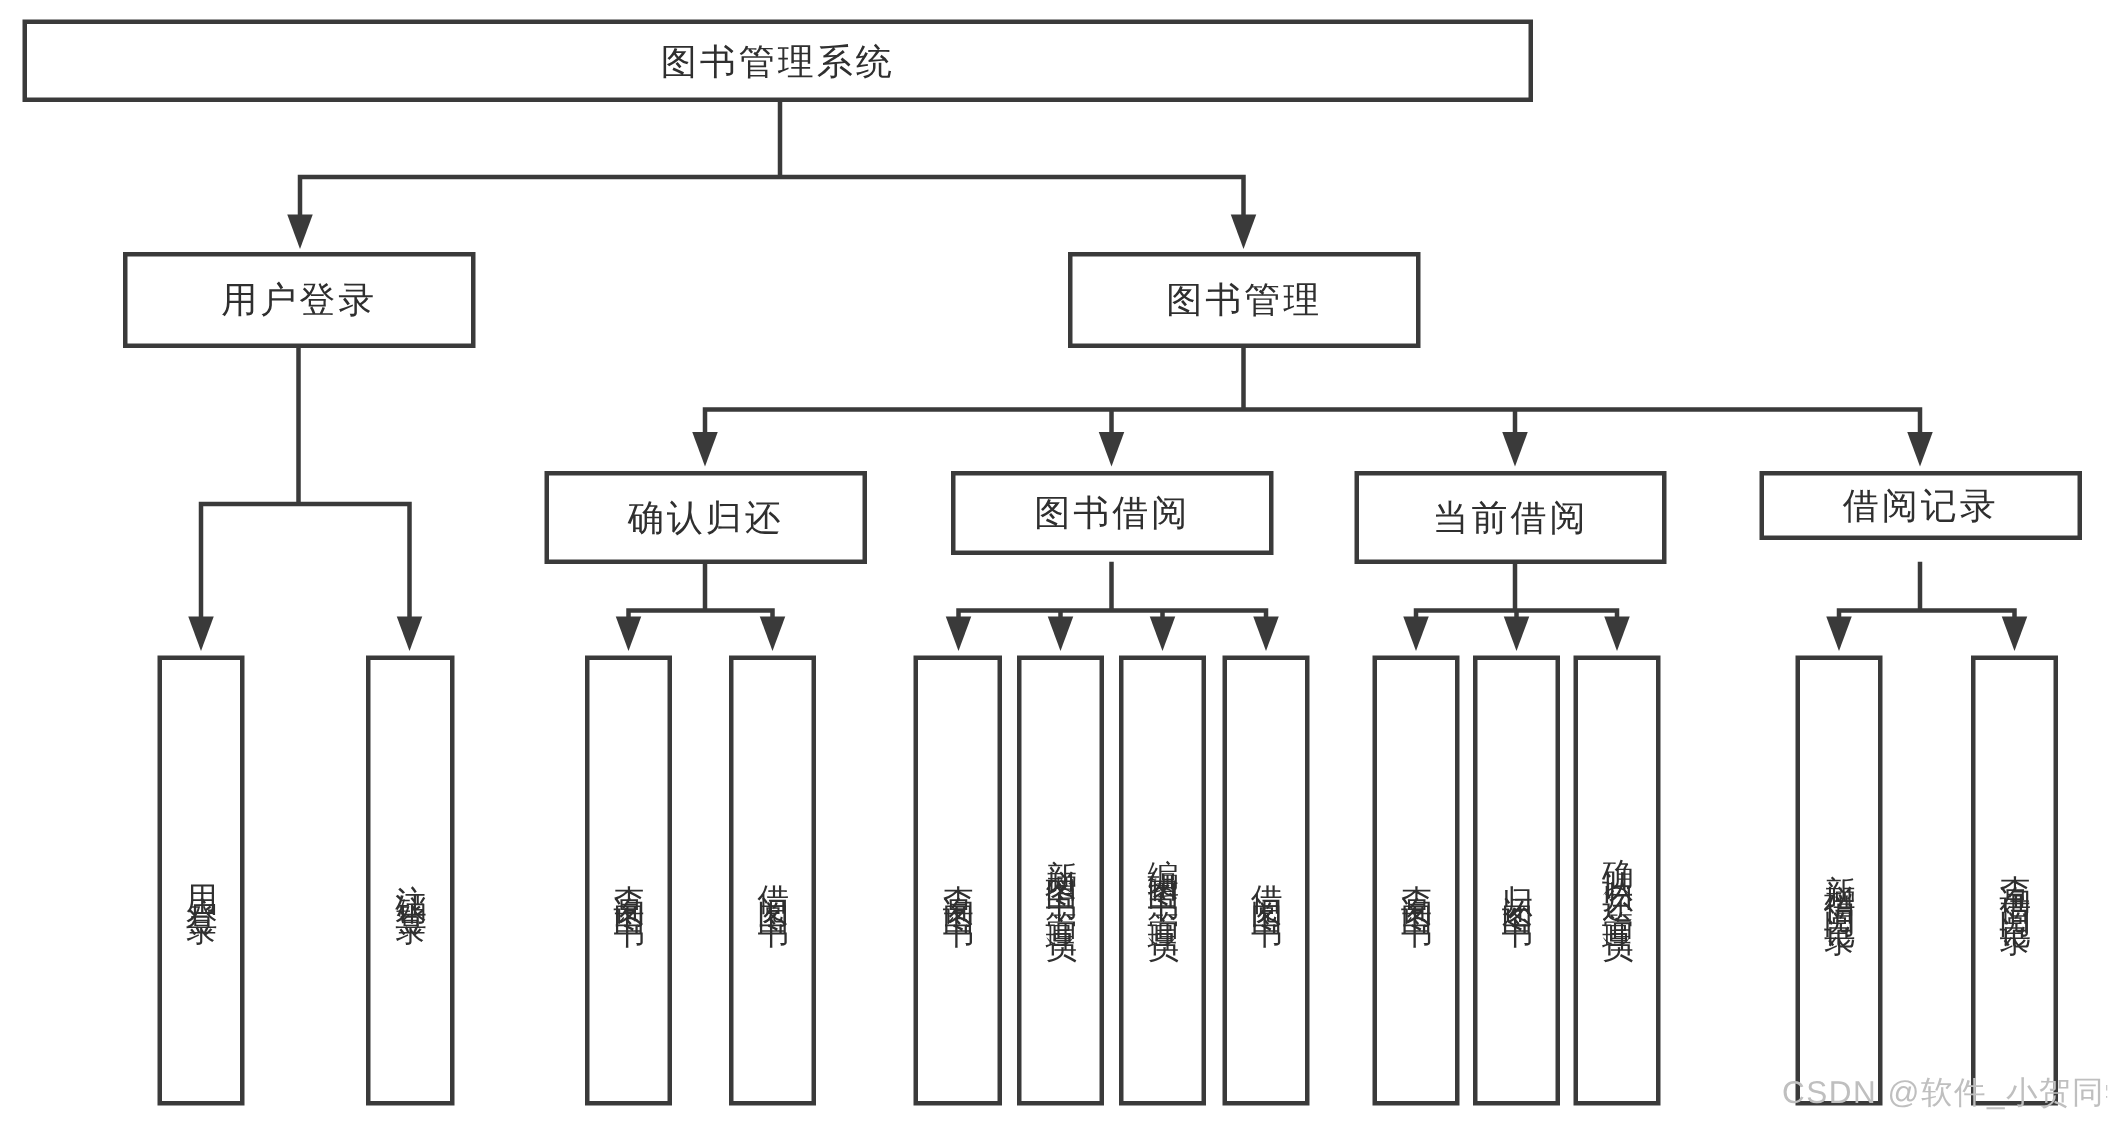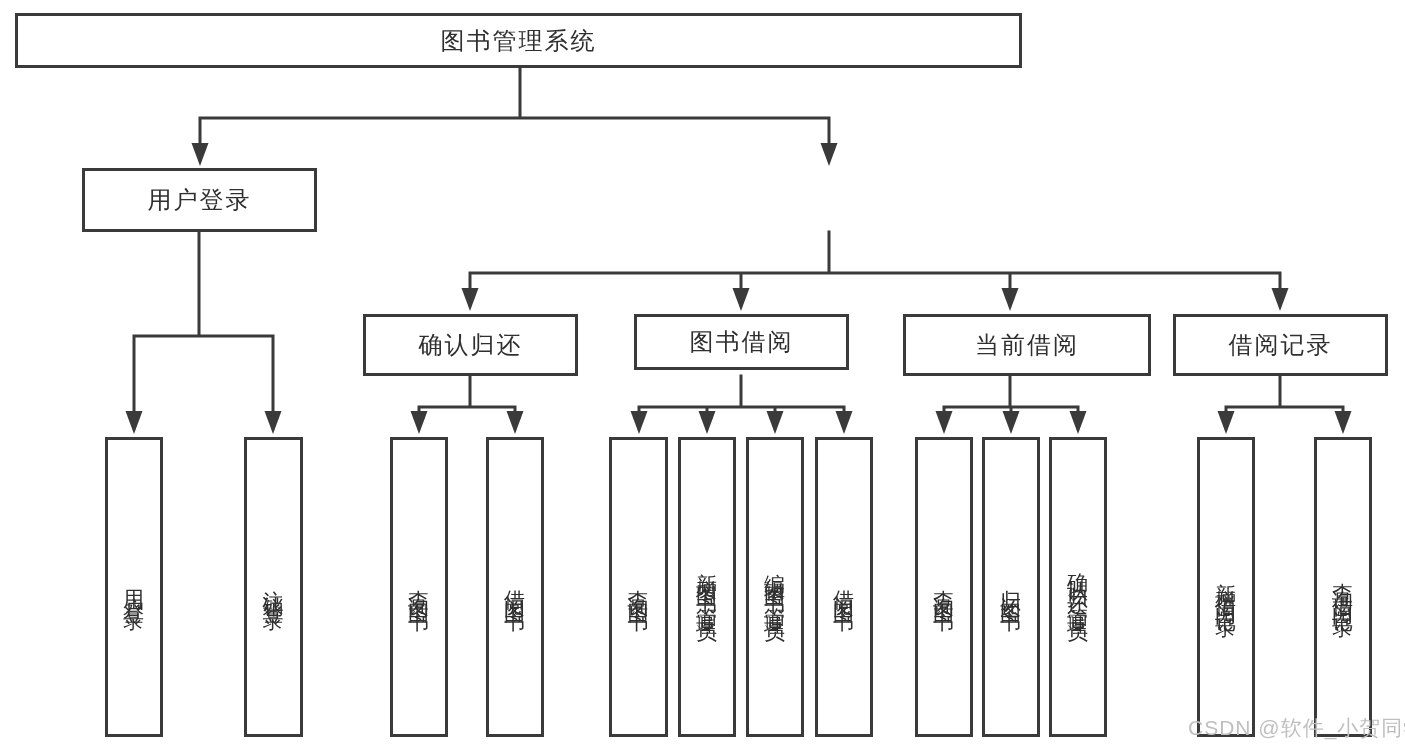--- a/index.html
+++ b/index.html
@@ -67,31 +67,34 @@
     </g>
   </svg>
 
   <div class="node h-node" style="left:15px;top:13px;width:1007px;height:55px">
     <span>图书管理系统</span>
   </div>
 
   <div class="node h-node" style="left:82px;top:168px;width:235px;height:64px">
     <span>用户登录</span>
   </div>
+  <div class="node h-node" style="left:712px;top:168px;width:235px;height:64px">
+    <span>图书管理</span>
+  </div>
 
   <div class="node h-node" style="left:363px;top:314px;width:215px;height:62px">
     <span>确认归还</span>
   </div>
   <div class="node h-node" style="left:634px;top:314px;width:215px;height:56px">
     <span>图书借阅</span>
   </div>
-  <div class="node h-node" style="left:903px;top:314px;width:248px;height:62px">
+  <div class="node h-node" style="left:903px;top:314px;width:208px;height:62px">
     <span>当前借阅</span>
   </div>
-  <div class="node h-node" style="left:1173px;top:314px;width:215px;height:62px">
+  <div class="node h-node" style="left:1173px;top:314px;width:215px;height:46px">
     <span>借阅记录</span>
   </div>
 
   <div class="node leaf" style="left:105px;top:437px;width:58px;height:300px">
     <span class="vtext">用户登录</span>
   </div>
   <div class="node leaf" style="left:244px;top:437px;width:59px;height:300px">
     <span class="vtext">注销登录</span>
   </div>
 

